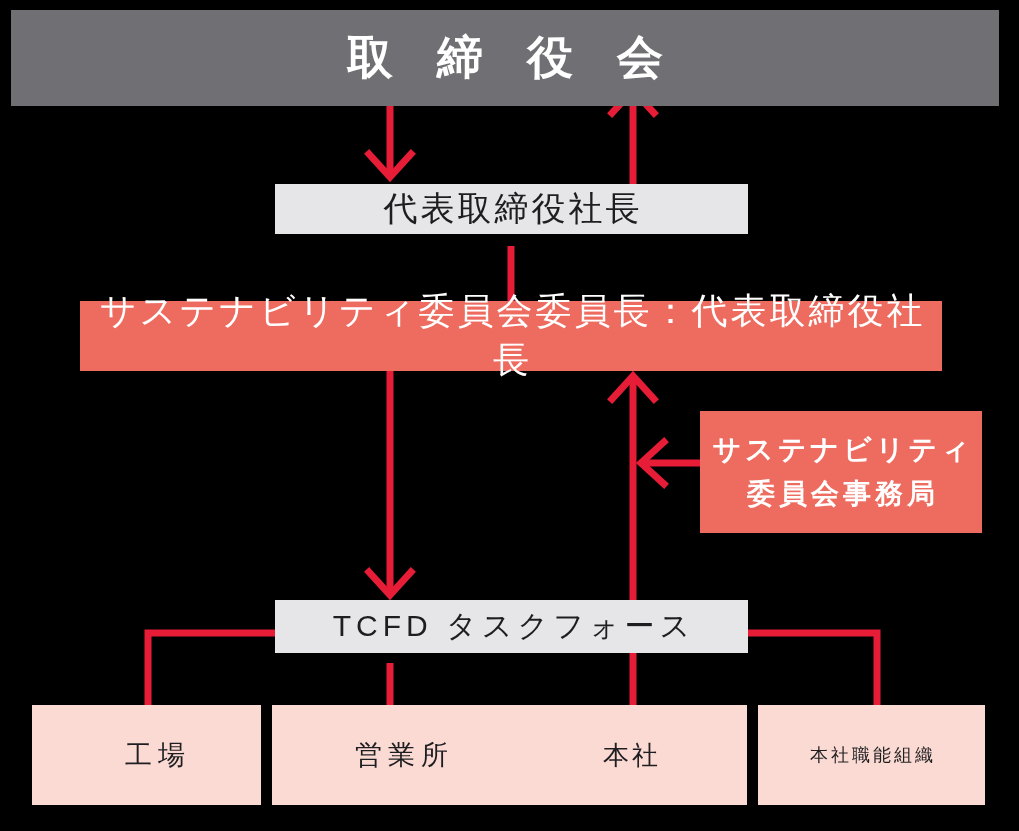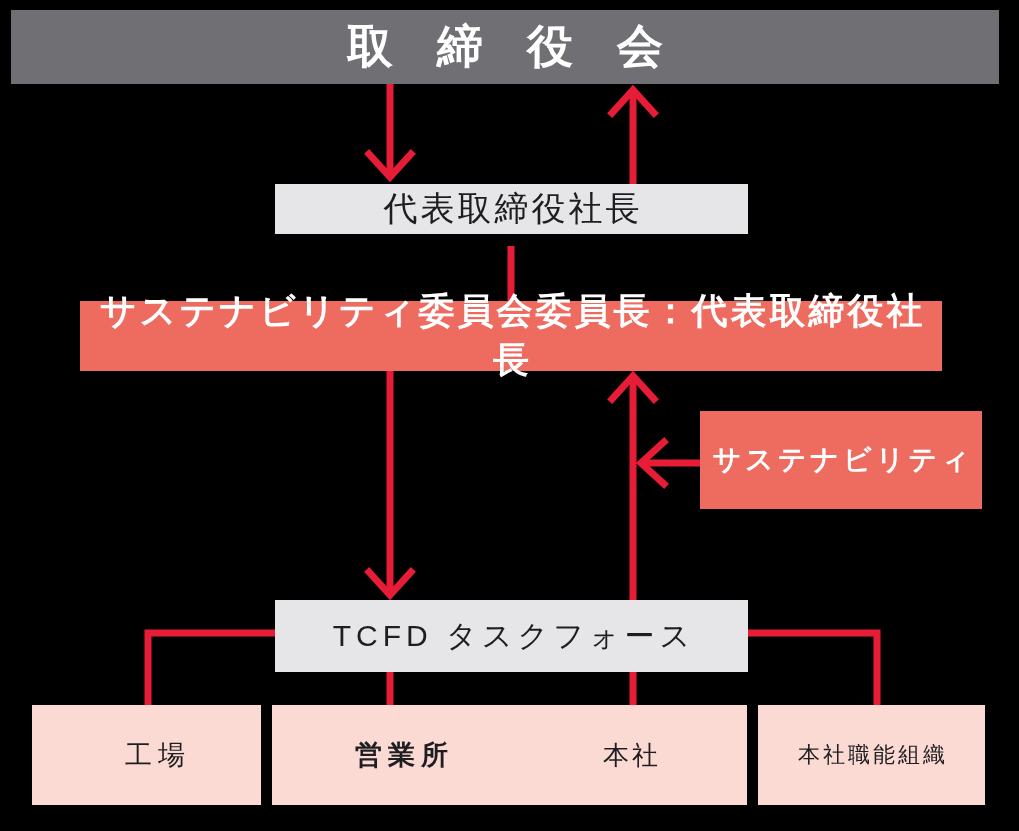--- a/index.html
+++ b/index.html
@@ -28,60 +28,60 @@
   }
   .connectors polyline.head{stroke-linecap:square;stroke-linejoin:miter;}
   .node{
     position:absolute;
     display:flex;align-items:center;justify-content:center;
     text-align:center;
     box-sizing:border-box;
     color:var(--text-dark);
   }
   .board{
-    left:11px;top:10px;width:988px;height:74px;
+    left:11px;top:10px;width:988px;height:96px;
     background:var(--bar-gray);
     color:var(--text-white);
     font-size:46px;font-weight:bold;
     letter-spacing:44px;padding-left:44px;
   }
   .president{
     left:275px;top:184px;width:473px;height:50px;
     background:var(--box-gray);
     font-size:34px;letter-spacing:3px;padding-left:3px;
   }
   .banner{
     left:80px;top:301px;width:862px;height:70px;
     background:var(--salmon);
     color:var(--text-white);
-    font-size:36px;font-weight:bold;
+    font-size:36px;font-weight:normal;
     letter-spacing:3px;padding-left:3px;
   }
   .secretariat{
-    left:700px;top:411px;width:282px;height:98px;
+    left:700px;top:411px;width:282px;height:122px;
     background:var(--salmon);
     color:var(--text-white);
     font-size:28px;font-weight:bold;
     letter-spacing:4px;padding-left:4px;
     flex-direction:column;line-height:44px;
   }
   .tcfd{
-    left:275px;top:600px;width:473px;height:72px;
+    left:275px;top:600px;width:473px;height:53px;
     background:var(--box-gray);
     font-size:30px;letter-spacing:5px;padding-left:5px;
   }
   .leaf{
     top:705px;height:100px;
     background:var(--pink);
     font-size:27px;letter-spacing:6px;padding-left:23px;
   }
   .leaf.factory{left:32px;width:229px;}
-  .leaf.sales{left:272px;width:242px;font-weight:bold;}
+  .leaf.sales{left:272px;width:242px;}
   .leaf.hq-div{left:514px;width:233px;font-size:26px;letter-spacing:3px;padding-left:3px;flex-direction:row;line-height:34px;}
-  .leaf.hq-func{left:758px;width:227px;font-size:22px;letter-spacing:3px;padding-left:3px;}
+  .leaf.hq-func{left:758px;width:227px;font-size:18px;letter-spacing:3px;padding-left:3px;}
 </style>
 </head>
 <body>
 
 <div class="stage">
 
   <svg class="connectors" viewBox="0 0 1019 831" aria-hidden="true">
 
     <g>
       <line x1="390" y1="84" x2="390" y2="176"></line>
@@ -132,20 +132,21 @@
   <div class="node president">
     <span>代表取締役社長</span>
   </div>
 
   <div class="node banner">
     <span>サステナビリティ委員会委員長：代表取締役社長</span>
   </div>
 
   <div class="node secretariat">
     <span>サステナビリティ</span>
+    <span>委員会事務局</span>
   </div>
 
   <div class="node tcfd">
     <span>TCFD タスクフォース</span>
   </div>
 
   <div class="node leaf factory">
     <span>工場</span>
   </div>
 

